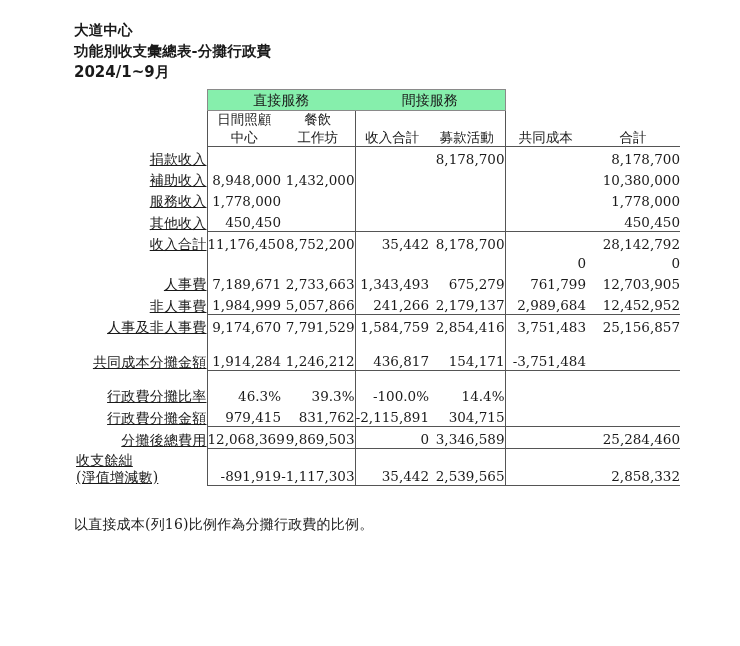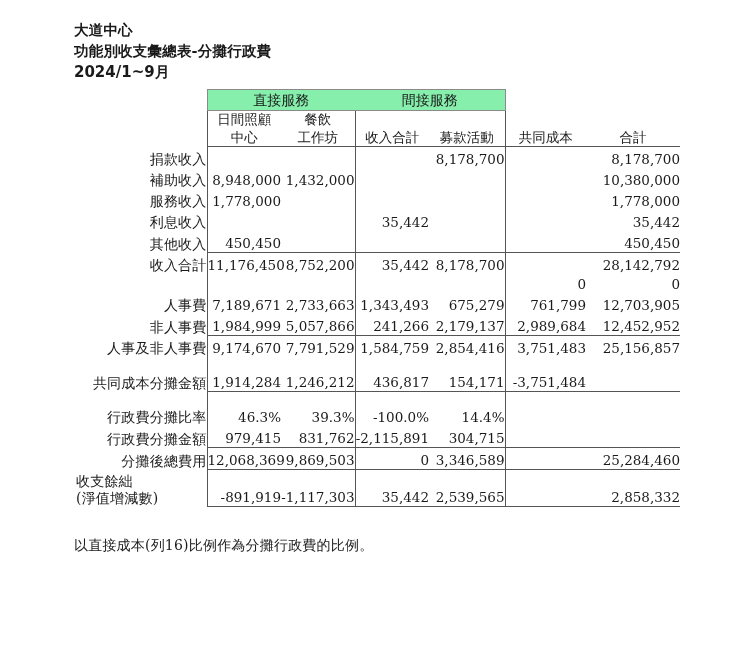--- a/index.html
+++ b/index.html
@@ -98,20 +98,21 @@
 
   
   .rule-under-head > td { border-bottom: 1.3px solid #555; }
   .rule-bottom > td { border-bottom: 1.3px solid #555; }
 
   td.lbl {
     text-align: right;
     padding-right: 3px;
     font-size: 14px;
     letter-spacing: 0.2px;
+    text-decoration: underline;
   }
   td.lbl.two-line {
     text-align: left;
     padding-left: 2px;
     line-height: 17px;
     white-space: normal;
   }
   td.num {
     text-align: right;
     padding-right: 4px;
@@ -199,29 +200,20 @@
         </tr>
         <tr class="body-row">
           <td class="lbl">服務收入</td>
           <td class="num vl-left">1,778,000</td>
           <td class="num"></td>
           <td class="num vl-left"></td>
           <td class="num"></td>
           <td class="num vl-left"></td>
           <td class="num">1,778,000</td>
         </tr>
-        <tr class="body-row">
-          <td class="lbl">利息收入</td>
-          <td class="num vl-left"></td>
-          <td class="num"></td>
-          <td class="num vl-left">35,442</td>
-          <td class="num"></td>
-          <td class="num vl-left"></td>
-          <td class="num">35,442</td>
-        </tr>
         <tr class="body-row rule-bottom">
           <td class="lbl" style="border-bottom: none;">其他收入</td>
           <td class="num vl-left">450,450</td>
           <td class="num"></td>
           <td class="num vl-left"></td>
           <td class="num"></td>
           <td class="num vl-left"></td>
           <td class="num">450,450</td>
         </tr>
         <tr class="body-row">

